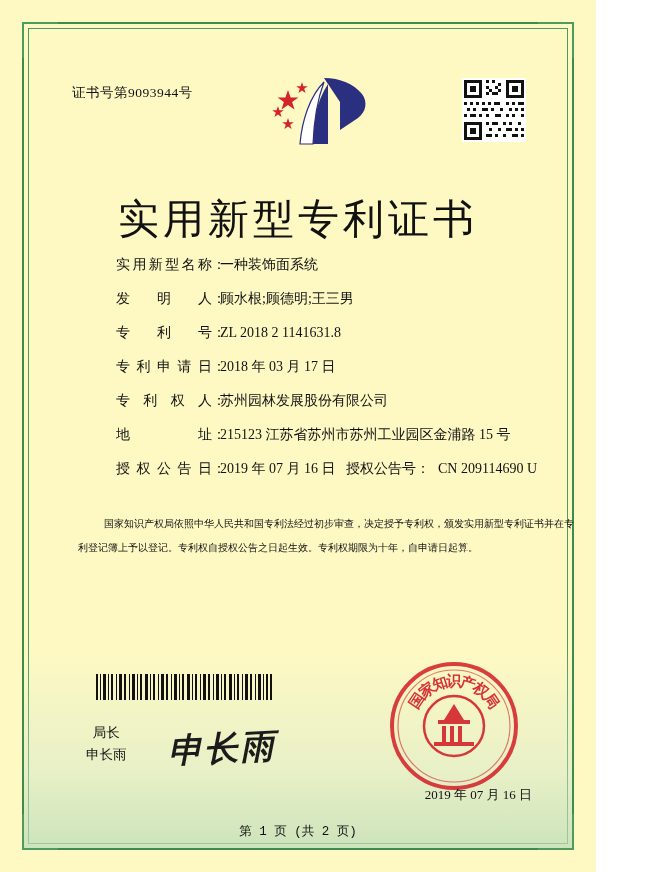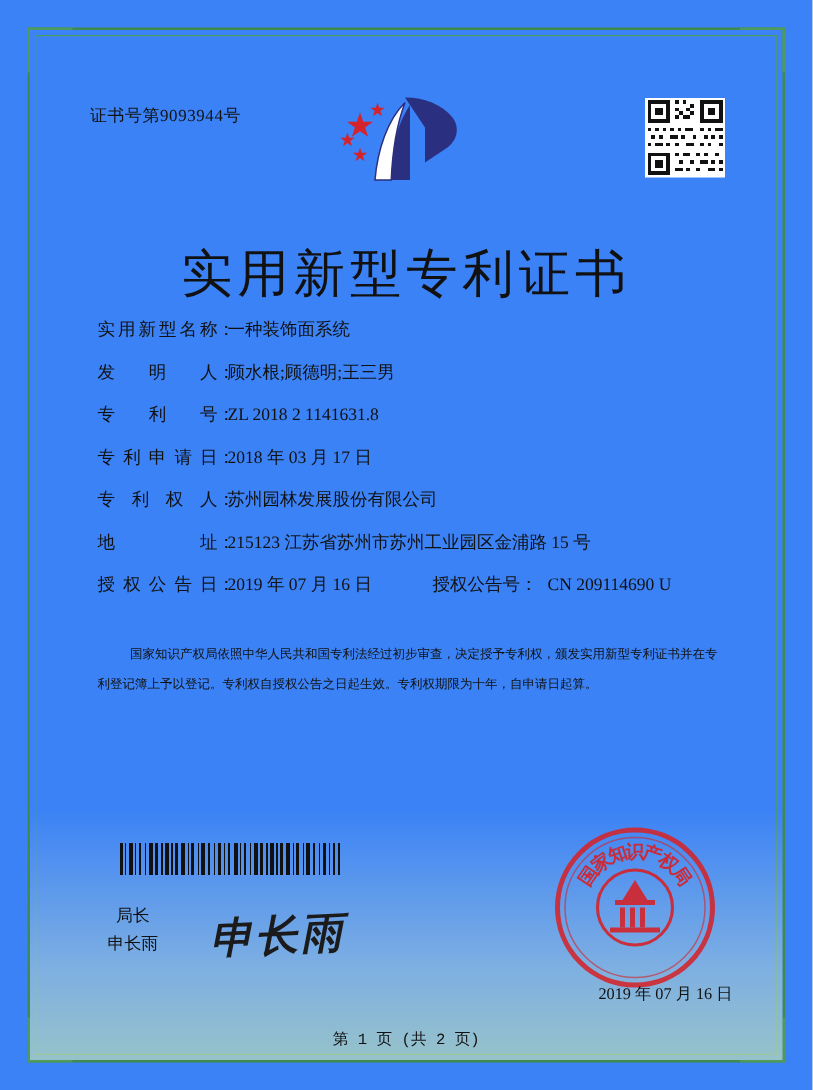--- a/index.html
+++ b/index.html
@@ -12,23 +12,23 @@
     height: 872px;
     font-family: "Liberation Serif", "DejaVu Serif", serif;
     color: #1a1a1a;
     position: relative;
     overflow: hidden;
   }
 
   .certificate {
     position: absolute;
     left: 0; top: 0;
-    width: 650px;
+    width: 596px;
     height: 872px;
-    background: #3b82f6;
+    background: #fef9c3;
   }
 
   
   .frame-outer {
     position: absolute;
     left: 22px; top: 22px;
     right: 22px; bottom: 22px;
     border: 2px solid #3f8a4f;
     border-radius: 2px;
   }
@@ -112,20 +112,21 @@
     line-height: 34px;
     color: #111;
     white-space: nowrap;
   }
   .field-label {
     display: inline-block;
     width: 96px;
     text-align: justify;
     text-align-last: justify;
     vertical-align: top;
+    margin-left: 38px;
   }
   .field-sep { display: inline-block; width: 8px; }
   .field-value { display: inline-block; }
 
   .field-row.two-col .col-a { display: inline-block; width: 268px; }
 
   
   .body-text {
     position: absolute;
     left: 78px;

